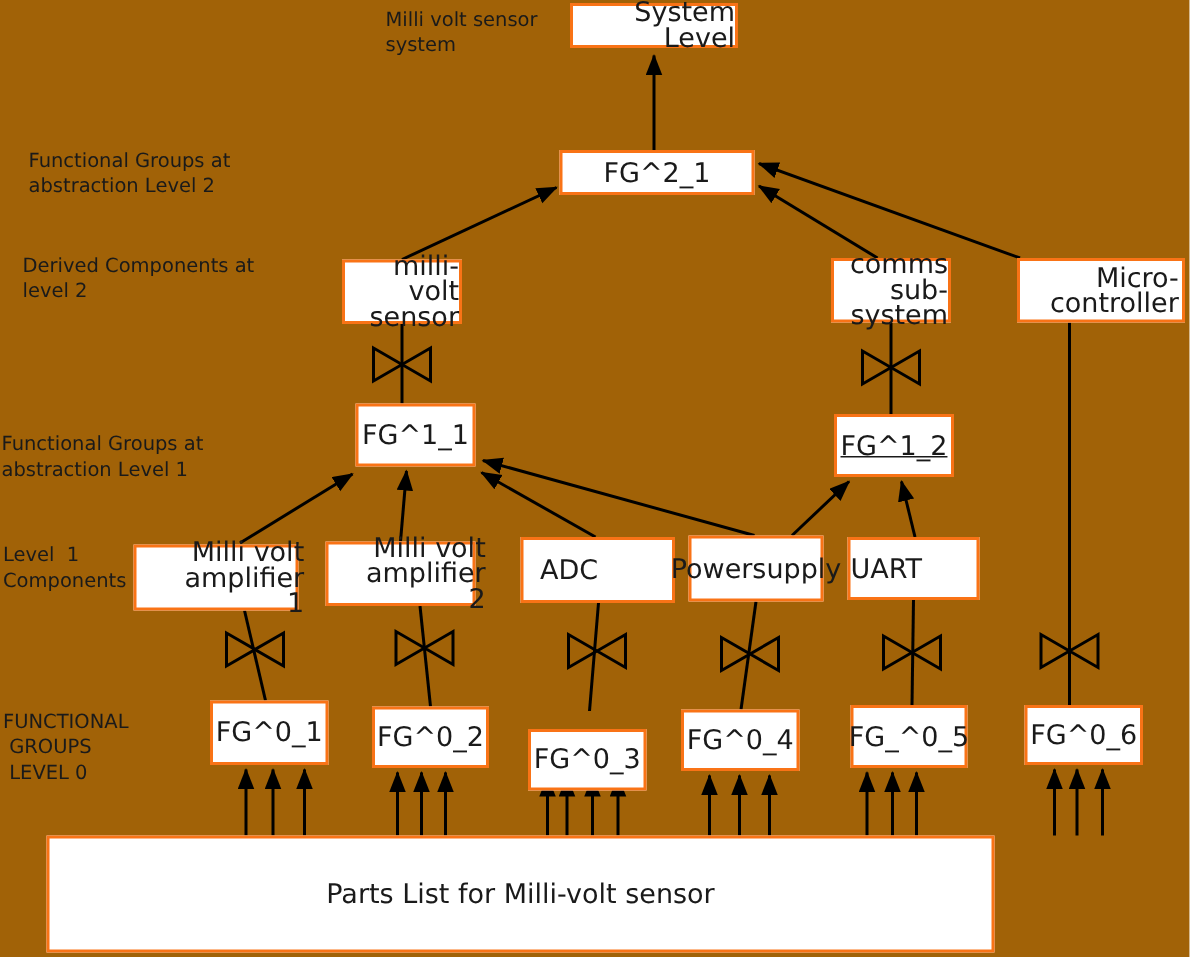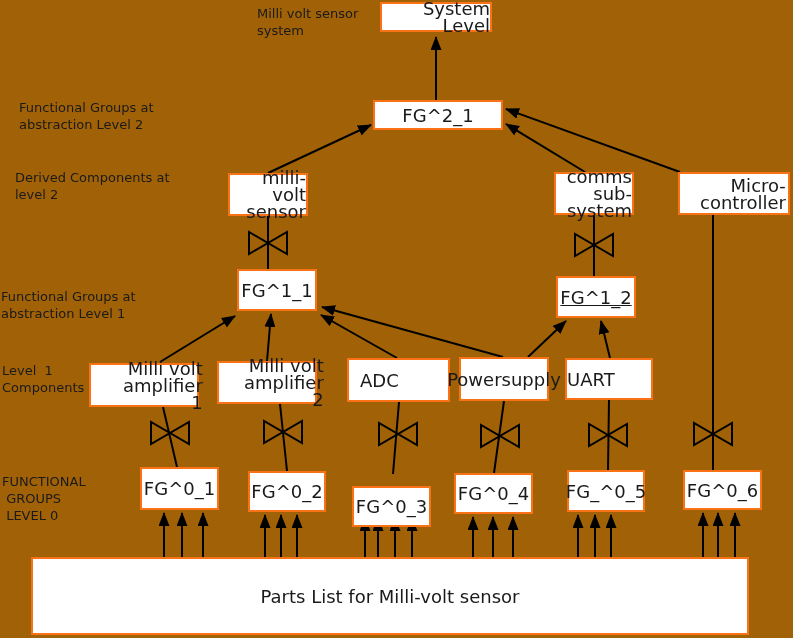--- a/index.html
+++ b/index.html
@@ -121,15 +121,15 @@
   <div class="box" style="left:459px;top:357px;width:90px;height:44px;">Powersupply</div>
   <div class="box align-left" style="left:565px;top:358px;width:88px;height:42px;">UART</div>
 
   <div class="box" style="left:140px;top:467px;width:79px;height:43px;">FG^0_1</div>
   <div class="box" style="left:248px;top:471px;width:78px;height:41px;">FG^0_2</div>
   <div class="box" style="left:352px;top:486px;width:79px;height:41px;">FG^0_3</div>
   <div class="box" style="left:454px;top:473px;width:79px;height:41px;">FG^0_4</div>
   <div class="box" style="left:567px;top:470px;width:78px;height:42px;">FG_^0_5</div>
   <div class="box" style="left:683px;top:470px;width:79px;height:40px;">FG^0_6</div>
 
-  <div class="box" style="left:31px;top:557px;width:718px;height:78px;">Parts List for Milli-volt sensor</div>
+  <div class="box" style="left:31px;top:557px;width:632px;height:78px;">Parts List for Milli-volt sensor</div>
 
 </div>
 
 </body></html>

